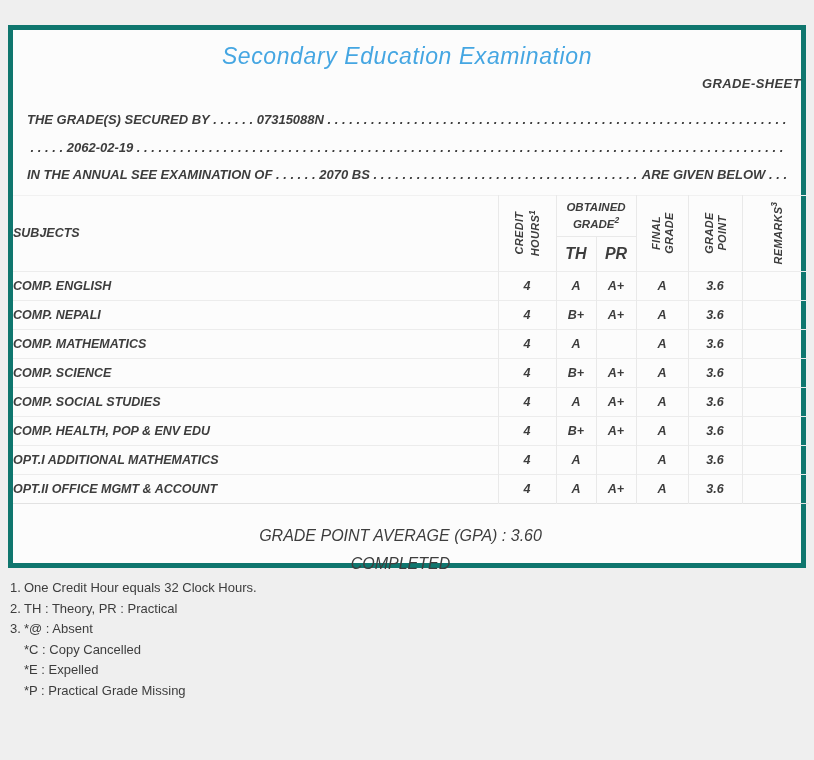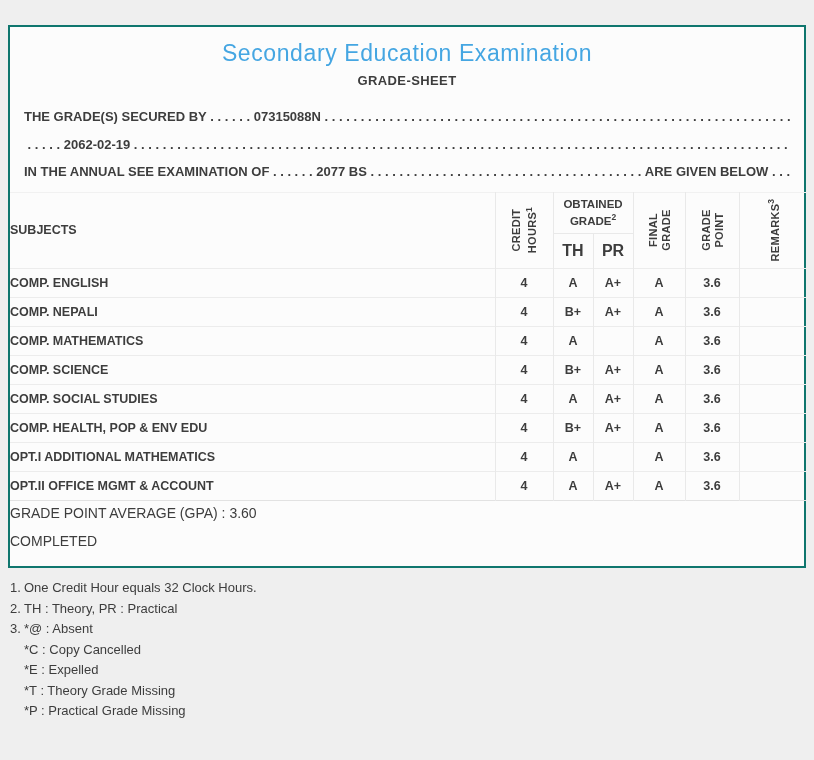--- a/index.html
+++ b/index.html
@@ -9,29 +9,30 @@
     background:#efefef;
     font-family:"Liberation Sans", sans-serif;
     color:#3d3d3d;
     overflow:hidden;
     position:relative;
   }
   .card {
     position:absolute; left:8px; top:25px;
     width:798px; height:543px;
     background:#fcfcfc;
-    border:2px solid #0f766e;
+    border:5px solid #0f766e;
+    font-style:italic;
   }
   .title {
     text-align:center; margin-top:13px;
     font-size:23px; line-height:26px;
     color:#45a6e2; letter-spacing:0.6px; font-weight:400;
   }
   .subtitle {
-    text-align:center; margin-top:7px;
+    text-align:right; margin-top:7px;
     font-size:13px; font-weight:700; letter-spacing:0.4px;
   }
   .info { margin:15px 14px 0 14px; font-size:13px; font-weight:700; }
   .info-line { display:flex; white-space:pre; line-height:27.5px; overflow:hidden; }
   .info-fill { flex:1 1 auto; overflow:hidden; }
   .info-suffix { flex:0 0 auto; }
 
   table.grades {
     width:100%; margin-top:6px;
     border-collapse:collapse; table-layout:fixed;
@@ -58,21 +59,21 @@
     text-align:center; vertical-align:middle;
     font-size:11.5px; line-height:13px;
   }
   th.obtained .ln { display:block; }
   th.subhead { text-align:center; vertical-align:middle; font-size:16px; }
   sup { font-size:8.5px; }
   tbody.rows td { height:29px; border-top:1px solid #ececec; }
   td.subject { padding-left:14px; }
   .center { text-align:center; }
 
-  .summary { text-align:left; padding-right:13px; font-size:14px; margin-top:4px; }
+  .summary { text-align:center; padding-right:13px; font-size:16px; margin-top:24px; }
   .summary .gpa-line { line-height:16px; }
   .summary .status-line { margin-top:12px; line-height:16px; }
 
   .footnotes { position:absolute; left:10px; top:578px; font-size:13px; }
   .fn-line { display:flex; line-height:20.5px; white-space:pre; }
   .fn-marker { width:14px; flex:0 0 auto; }
 </style>
 </head>
 <body>
 
@@ -82,21 +83,21 @@
   <div class="subtitle">GRADE-SHEET</div>
 
   <div class="info">
     <div class="info-line">
       <span>THE GRADE(S) SECURED BY</span><span> . . . . . . </span><span>07315088N</span><span class="info-fill"> . . . . . . . . . . . . . . . . . . . . . . . . . . . . . . . . . . . . . . . . . . . . . . . . . . . . . . . . . . . . . . . . . . . . . . . . . . . . . . . . . . . . . . . . . . . . . . . . . . . .</span>
     </div>
     <div class="info-line">
       <span> . . . . . </span><span>2062-02-19</span><span class="info-fill"> . . . . . . . . . . . . . . . . . . . . . . . . . . . . . . . . . . . . . . . . . . . . . . . . . . . . . . . . . . . . . . . . . . . . . . . . . . . . . . . . . . . . . . . . . . . . . . . . . . . .</span>
     </div>
     <div class="info-line">
-      <span>IN THE ANNUAL SEE EXAMINATION OF</span><span> . . . . . . </span><span>2077 BS</span><span class="info-fill"> . . . . . . . . . . . . . . . . . . . . . . . . . . . . . . . . . . . . . . . . . . . . . . . . . . . . . . . . . . . . . . . . . . . . . . . . . . . . . . . . . . . . . . . . . . . . . . . . . . . .</span><span class="info-suffix"> ARE GIVEN BELOW . . .</span>
+      <span>IN THE ANNUAL SEE EXAMINATION OF</span><span> . . . . . . </span><span>2070 BS</span><span class="info-fill"> . . . . . . . . . . . . . . . . . . . . . . . . . . . . . . . . . . . . . . . . . . . . . . . . . . . . . . . . . . . . . . . . . . . . . . . . . . . . . . . . . . . . . . . . . . . . . . . . . . . .</span><span class="info-suffix"> ARE GIVEN BELOW . . .</span>
     </div>
   </div>
 
   <table class="grades">
     <colgroup>
       <col style="width:485px">
         <col style="width:58px">
         <col style="width:40px">
         <col style="width:40px">
         <col style="width:52px">
@@ -246,19 +247,19 @@
 
     <div class="fn-line">
       <span class="fn-marker"></span><span>*C : Copy Cancelled</span>
     </div>
 
     <div class="fn-line">
       <span class="fn-marker"></span><span>*E : Expelled</span>
     </div>
 
     <div class="fn-line">
-      <span class="fn-marker"></span><span>*T : Theory Grade Missing</span>
+      <span class="fn-marker"></span>
     </div>
 
     <div class="fn-line">
       <span class="fn-marker"></span><span>*P : Practical Grade Missing</span>
     </div>
   </div>
 
 </body></html>

